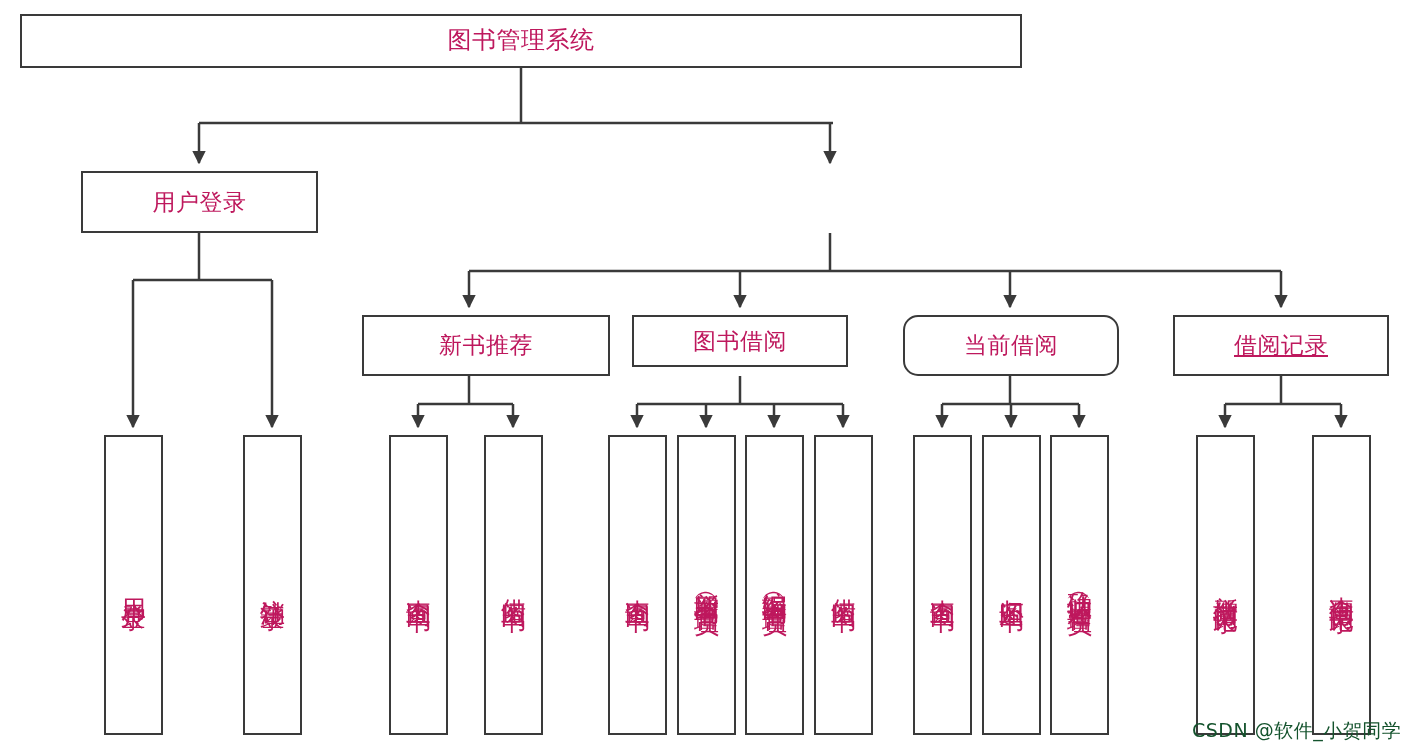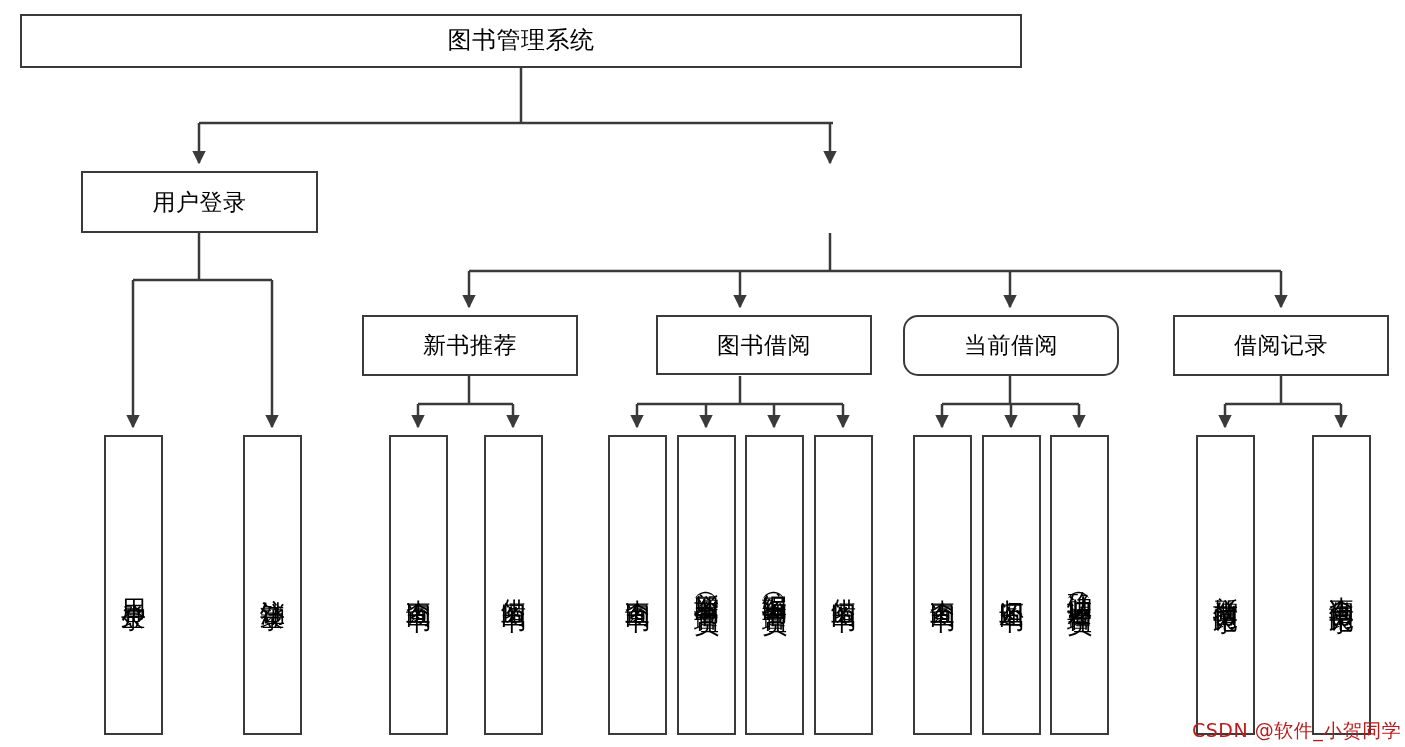--- a/index.html
+++ b/index.html
@@ -27,21 +27,21 @@
     pointer-events: none;
   }
   .node {
     position: absolute;
     box-sizing: border-box;
     border: 2.5px solid #3a3a3a;
     background: #ffffff;
     display: flex;
     align-items: center;
     justify-content: center;
-    color: #000000;
+    color: #be185d;
   }
   .node .label {
     display: block;
     text-align: center;
     line-height: 1.05;
     letter-spacing: 0.5px;
   }
   
   .node.horiz .label {
     writing-mode: horizontal-tb;
@@ -57,21 +57,21 @@
     writing-mode: vertical-rl;
     text-orientation: upright;
     font-size: 25px;
     line-height: 1.0;
     letter-spacing: 3px;
     white-space: nowrap;
   }
   .watermark {
     position: absolute;
     font-size: 19px;
-    color: #b91c1c;
+    color: #14532d;
     white-space: nowrap;
     letter-spacing: 0.5px;
   }
 </style>
 </head>
 <body>
 
 <div id="canvas">
 
   <svg class="edges" viewBox="0 0 1405 747" xmlns="http://www.w3.org/2000/svg">
@@ -126,33 +126,33 @@
 
   <div class="node horiz root" style="left:20px; top:14px; width:1002px; height:54px;">
     <span class="label">图书管理系统</span>
   </div>
 
   <div class="node horiz" style="left:81px; top:171px; width:237px; height:62px;">
     <span class="label">用户登录</span>
   </div>
 
 
-  <div class="node horiz" style="left:362px; top:315px; width:216px; height:61px;">
+  <div class="node horiz" style="left:362px; top:315px; width:248px; height:61px;">
     <span class="label">新书推荐</span>
   </div>
 
-  <div class="node horiz" style="left:656px; top:315px; width:216px; height:60px;align-items:center;">
+  <div class="node horiz" style="left:632px; top:315px; width:216px; height:52px;align-items:center;">
     <span class="label">图书借阅</span>
   </div>
 
   <div class="node horiz" style="left:903px; top:315px; width:216px; height:61px;border-radius:15px;">
     <span class="label">当前借阅</span>
   </div>
 
-  <div class="node horiz" style="left:1173px; top:315px; width:216px; height:61px;">
+  <div class="node horiz" style="left:1173px; top:315px; width:216px; height:61px;text-decoration:underline;">
     <span class="label">借阅记录</span>
   </div>
 
   <div class="node vert" style="left:104px; top:435px; width:59px; height:300px;">
     <span class="label">用户登录</span>
   </div>
 
   <div class="node vert" style="left:243px; top:435px; width:59px; height:300px;">
     <span class="label">注销登录</span>
   </div>

